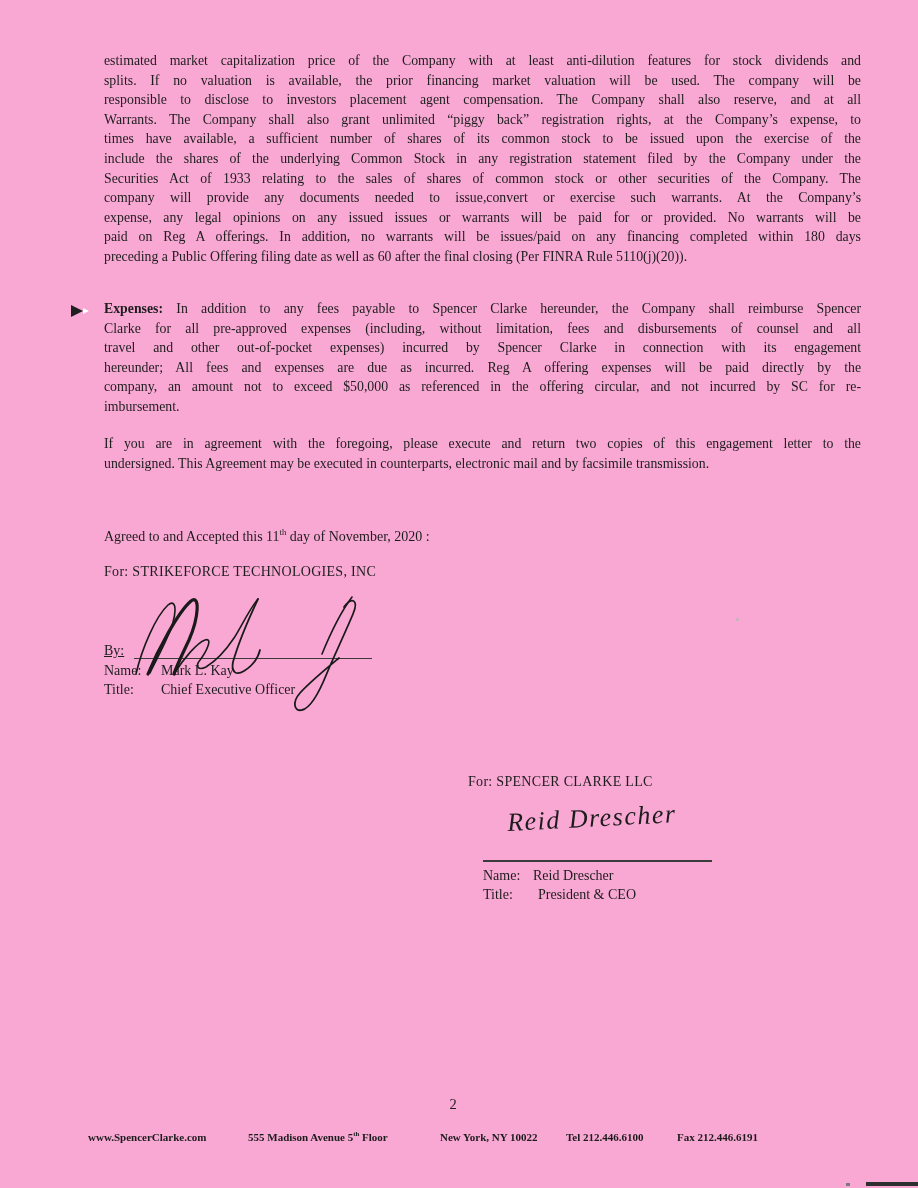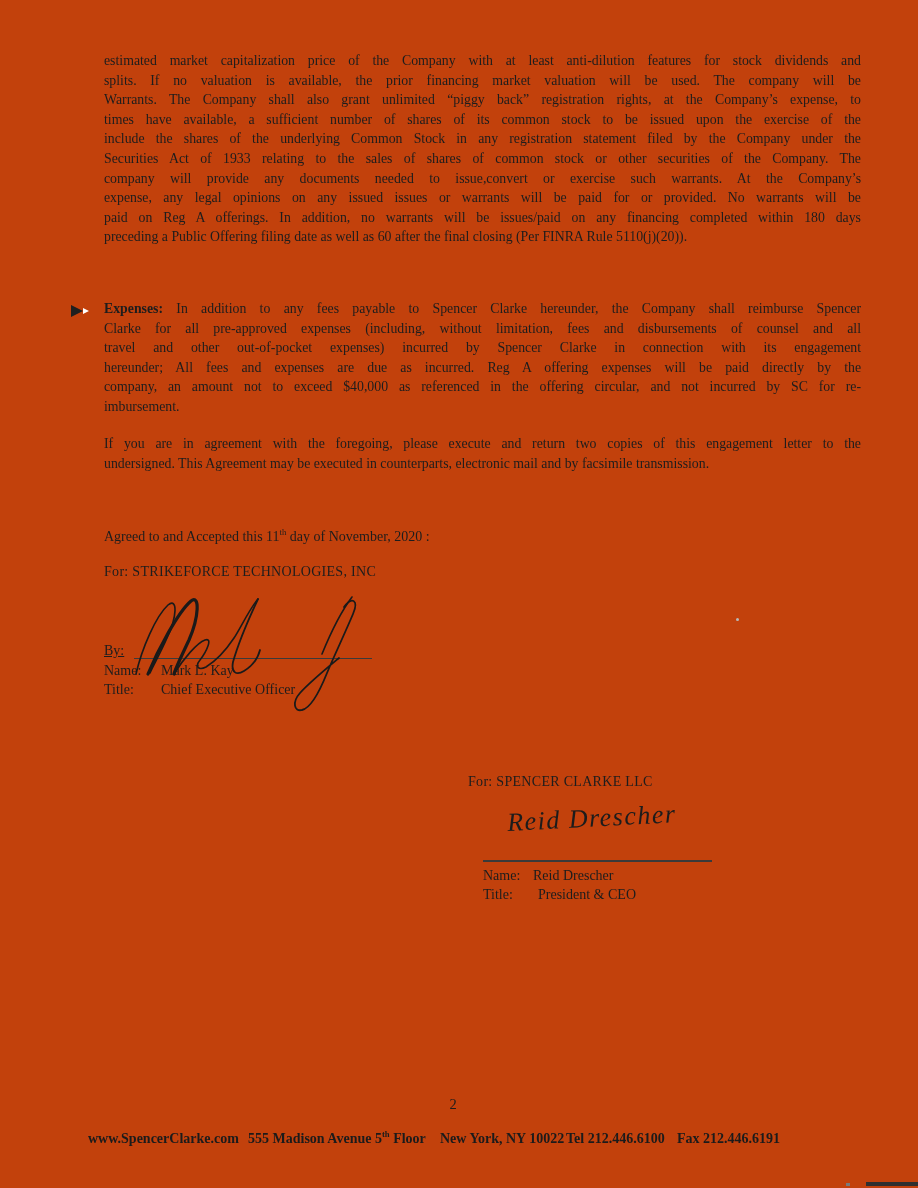--- a/index.html
+++ b/index.html
@@ -1,17 +1,17 @@
 <!DOCTYPE html>
 <html><head>
 <meta charset="utf-8">
 <style>
   html,body { margin:0; padding:0; background:#ffffff; }
   .page {
-    position:relative; width:918px; height:1188px; background:#c2410c;
+    position:relative; width:918px; height:1188px; background:#f9a8d4;
     font-family:"Liberation Serif", serif; color:#1d1d1d; overflow:hidden;
   }
   .abs { position:absolute; }
   
   .textblock { position:absolute; width:757px; }
   .jline {
     font-size:13.8px; line-height:19.6px;
     text-align:justify; text-align-last:justify;
     white-space:normal; color:#1d1d1d;
   }
@@ -24,33 +24,34 @@
   .bullet-inner { position:absolute; left:0; top:-3px; width:0; height:0;
     border-top:3px solid transparent; border-bottom:3px solid transparent;
     border-left:6.5px solid #ffffff; }
   .line15 { font-size:14px; line-height:18px; }
   .sig-line { position:absolute; background:#3a3a3a; }
   .script-sig {
     font-family:"Liberation Serif", serif; font-style:italic;
     font-size:26px; letter-spacing:1.5px; color:#1c1c1c;
     transform:rotate(-3deg); transform-origin:left bottom; white-space:nowrap;
   }
-  .footer-seg { position:absolute; top:1131px; font-weight:bold; font-size:14px;
+  .footer-seg { position:absolute; top:1131px; font-weight:bold; font-size:11px;
     white-space:nowrap; color:#1b1b1b; }
   sup { font-size:0.62em; vertical-align:super; line-height:0; }
   .artifact { position:absolute; background:#2f2f2f; }
 </style>
 </head>
 <body>
 
 <div class="page">
 
   <div class="textblock" style="left:104px; top:51px;">
       <div class="jline">estimated market capitalization price of the Company with at least anti-dilution features for stock dividends and</div>
       <div class="jline">splits. If no valuation is available, the prior financing market valuation will be used. The company will be</div>
+      <div class="jline">responsible to disclose to investors placement agent compensation. The Company shall also reserve, and at all</div>
       <div class="jline">Warrants. The Company shall also grant unlimited “piggy back” registration rights, at the Company’s expense, to</div>
       <div class="jline">times have available, a sufficient number of shares of its common stock to be issued upon the exercise of the</div>
       <div class="jline">include the shares of the underlying Common Stock in any registration statement filed by the Company under the</div>
       <div class="jline">Securities Act of 1933 relating to the sales of shares of common stock or other securities of the Company. The</div>
       <div class="jline">company will provide any documents needed to issue,convert or exercise such warrants. At the Company’s</div>
       <div class="jline">expense, any legal opinions on any issued issues or warrants will be paid for or provided. No warrants will be</div>
       <div class="jline">paid on Reg A offerings. In addition, no warrants will be issues/paid on any financing completed within 180 days</div>
       <div class="jline last">preceding a Public Offering filing date as well as 60 after the final closing (Per FINRA Rule 5110(j)(20)).</div>
     </div>
 
@@ -59,21 +60,21 @@
       <span class="bullet-inner"></span>
     </span>
   </span>
 
   <div class="textblock" style="left:104px; top:299px;">
     <div class="jline"><b class="lead">Expenses:</b> <span>In addition to any fees payable to Spencer Clarke hereunder, the Company shall reimburse Spencer</span></div>
     <div>
         <div class="jline">Clarke for all pre-approved expenses (including, without limitation, fees and disbursements of counsel and all</div>
         <div class="jline">travel and other out-of-pocket expenses) incurred by Spencer Clarke in connection with its engagement</div>
         <div class="jline">hereunder; All fees and expenses are due as incurred. Reg A offering expenses will be paid directly by the</div>
-        <div class="jline">company, an amount not to exceed $40,000 as referenced in the offering circular, and not incurred by SC for re-</div>
+        <div class="jline">company, an amount not to exceed $50,000 as referenced in the offering circular, and not incurred by SC for re-</div>
         <div class="jline last">imbursement.</div>
       </div>
   </div>
 
   <div class="textblock" style="left:104px; top:434px;">
       <div class="jline">If you are in agreement with the foregoing, please execute and return two copies of this engagement letter to the</div>
       <div class="jline last">undersigned. This Agreement may be executed in counterparts, electronic mail and by facsimile transmission.</div>
     </div>
 
   <div class="abs line15" style="left:104px; top:528px;"><span>Agreed to and Accepted this 11</span><sup>th</sup><span> day of November, 2020 :</span></div>

